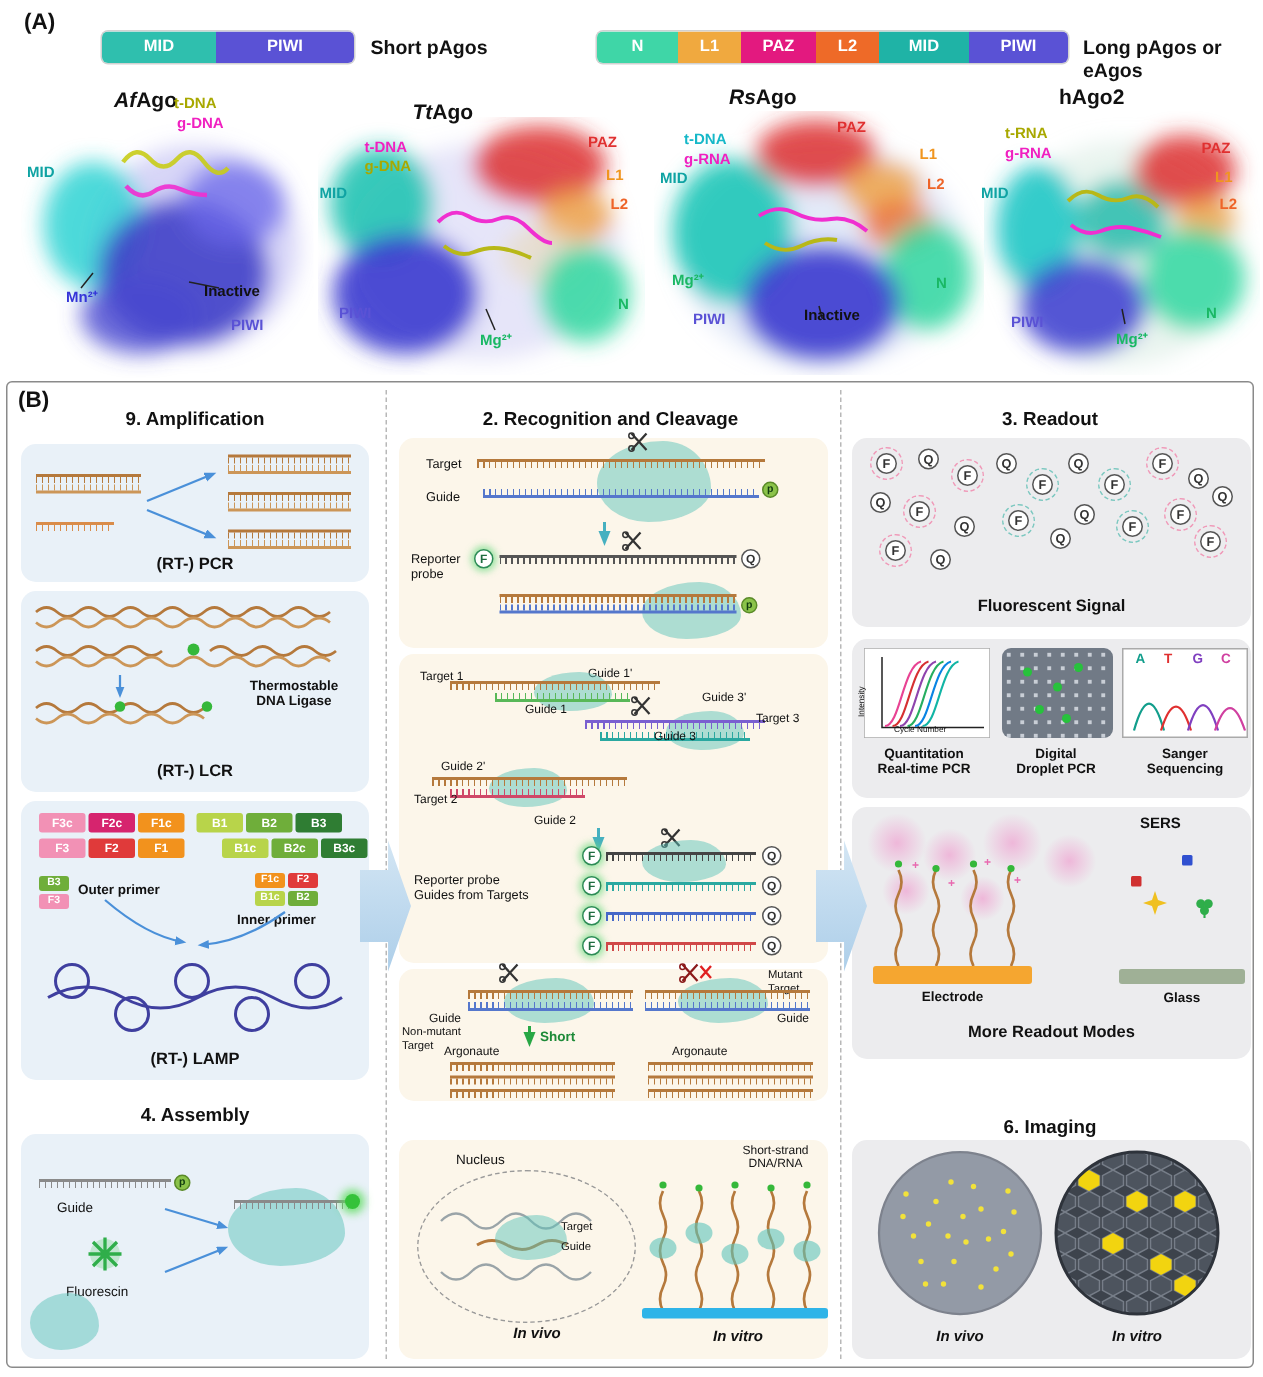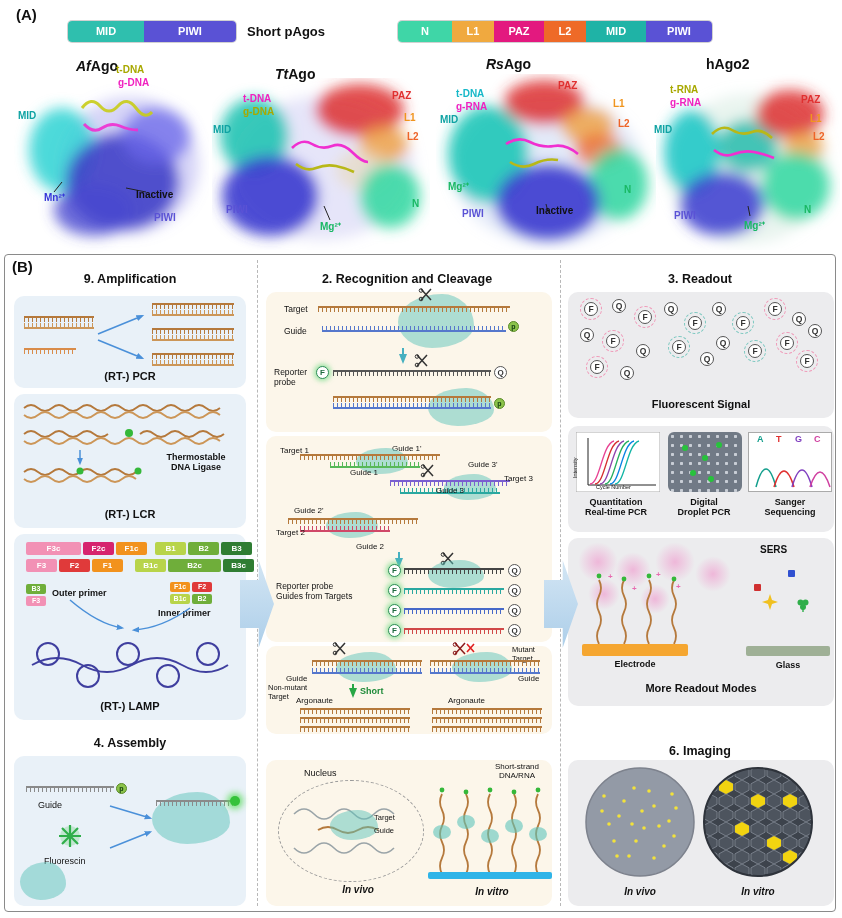--- a/index.html
+++ b/index.html
@@ -75,20 +75,21 @@
 <div class="lbl b" style="left:247px;top:25px;font-size:13px">Short pAgos</div>
 
 <div class="legend" style="left:398px;top:21px">
   <div class="dom" style="width: 54px; background: rgb(63, 214, 167);">N</div>
   <div class="dom" style="width: 42px; background: rgb(240, 169, 63);">L1</div>
   <div class="dom" style="width: 50px; background: rgb(227, 25, 127);">PAZ</div>
   <div class="dom" style="width: 42px; background: rgb(238, 106, 40);">L2</div>
   <div class="dom" style="width: 60px; background: rgb(31, 179, 166);">MID</div>
   <div class="dom" style="width: 66px; background: rgb(90, 82, 213);">PIWI</div>
 </div>
+<div class="lbl b" style="left:722px;top:25px;font-size:13px">Long pAgos or eAgos</div>
 
 <div class="struct-title" style="left:76px;top:58px;width:60px"><span class="i">Af</span><span>Ago</span></div>
 <div class="struct-title" style="left:275px;top:66px;width:60px"><span class="i">Tt</span><span>Ago</span></div>
 <div class="struct-title" style="left:486px;top:56px;width:60px"><span class="i">Rs</span><span>Ago</span></div>
 <div class="struct-title" style="left:706px;top:56px;width:62px"><span>hAgo2</span></div>
 
 <svg class="abs" style="left:14px;top:70px" width="195" height="182">
   <g filter="url(#blur6)">
     <ellipse cx="115" cy="95" rx="70" ry="68" fill="#9a97ea" opacity=".4"></ellipse>
     <ellipse cx="48" cy="80" rx="33" ry="42" fill="#2fd3d3" opacity=".85"></ellipse>
@@ -219,33 +220,33 @@
   <path d="M4,79 q7,6 14,0 t14,0 t14,0 t14,0 t14,0 t14,0 t14,0 t14,0" fill="none" stroke="#cc9658" stroke-width="1.8"></path>
   <circle cx="60" cy="71" r="3.5" fill="#35b83a"></circle>
   <circle cx="118" cy="71" r="3.5" fill="#35b83a"></circle>
 </svg>
 <div class="lbl b pre ctr" style="left:150px;top:452px;width:92px;font-size:9px">Thermostable
 DNA Ligase</div>
 <div class="caption" style="left:14px;top:508px;width:232px">(RT-) LCR</div>
 
 <div class="box-blue" style="left:14px;top:534px;width:232px;height:186px"></div>
 <div class="abs" style="left:26px;top:542px;display:flex;gap:2px">
-  <div class="pblock" style="width: 55px; background: rgb(242, 145, 181);">F3c</div>
+  <div class="pblock" style="width: 31px; background: rgb(242, 145, 181);">F3c</div>
   <div class="pblock" style="width: 31px; background: rgb(214, 36, 110);">F2c</div>
   <div class="pblock" style="width: 31px; margin-right: 6px; background: rgb(242, 146, 29);">F1c</div>
   <div class="pblock" style="width: 31px; background: rgb(184, 212, 74);">B1</div>
   <div class="pblock" style="width: 31px; background: rgb(111, 174, 58);">B2</div>
   <div class="pblock" style="width: 31px; background: rgb(47, 125, 51);">B3</div>
 </div>
 <div class="abs" style="left:26px;top:559px;display:flex;gap:2px">
   <div class="pblock" style="width: 31px; background: rgb(242, 145, 181);">F3</div>
   <div class="pblock" style="width: 31px; background: rgb(224, 58, 58);">F2</div>
-  <div class="pblock" style="width: 31px; margin-right: 10px; background: rgb(242, 146, 29);">F1</div>
+  <div class="pblock" style="width: 31px; margin-right: 23px; background: rgb(242, 146, 29);">F1</div>
   <div class="pblock" style="width: 31px; background: rgb(184, 212, 74);">B1c</div>
-  <div class="pblock" style="width: 53px; background: rgb(111, 174, 58);">B2c</div>
+  <div class="pblock" style="width: 31px; background: rgb(111, 174, 58);">B2c</div>
   <div class="pblock" style="width: 31px; background: rgb(47, 125, 51);">B3c</div>
 </div>
 <div class="sblock" style="left: 26px; top: 584px; width: 20px; background: rgb(111, 174, 58);">B3</div>
 <div class="sblock" style="left: 26px; top: 596px; width: 20px; background: rgb(242, 145, 181);">F3</div>
 <div class="lbl b" style="left:52px;top:588px;font-size:9px;width:62px">Outer primer</div>
 <div class="sblock" style="left: 170px; top: 582px; width: 20px; background: rgb(242, 146, 29);">F1c</div>
 <div class="sblock" style="left: 192px; top: 582px; width: 20px; background: rgb(224, 58, 58);">F2</div>
 <div class="sblock" style="left: 170px; top: 594px; width: 20px; background: rgb(184, 212, 74);">B1c</div>
 <div class="sblock" style="left: 192px; top: 594px; width: 20px; background: rgb(111, 174, 58);">B2</div>
 <div class="lbl b" style="left:158px;top:608px;font-size:9px;width:62px">Inner primer</div>

